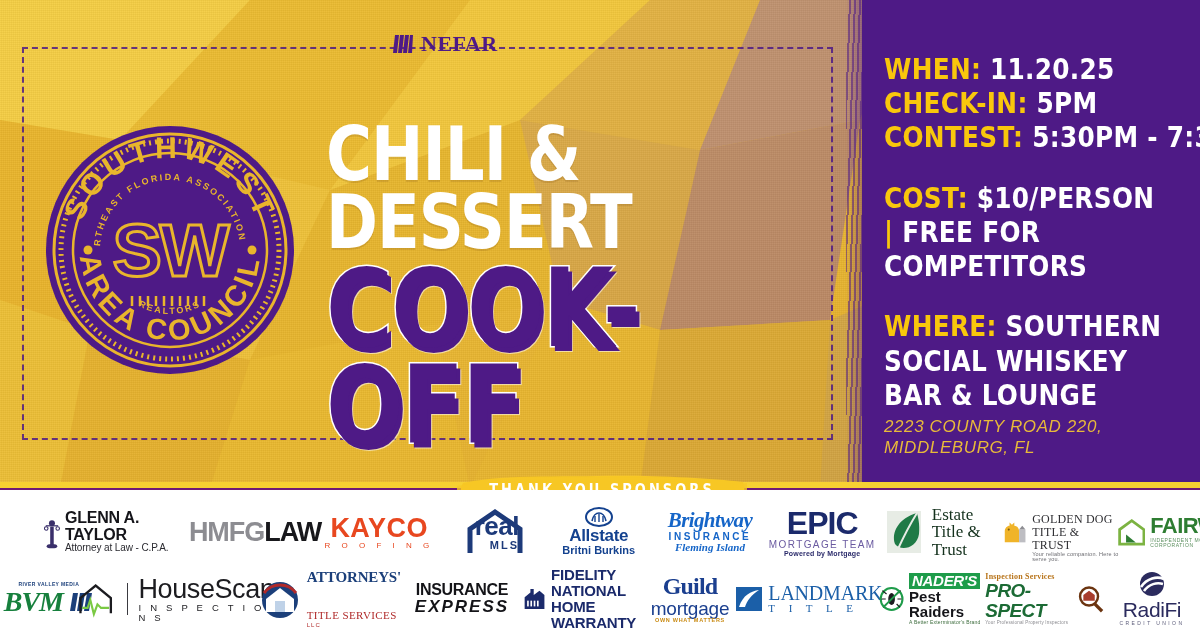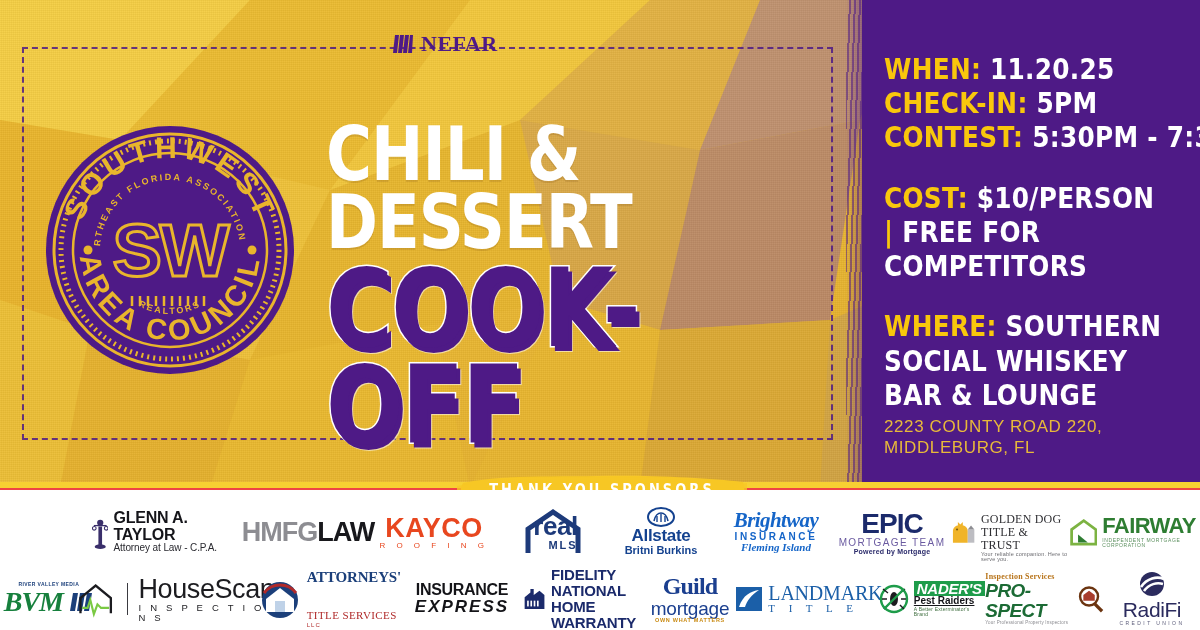--- a/index.html
+++ b/index.html
@@ -1,21 +1,21 @@
 <!DOCTYPE html>
 <html><head>
 <meta charset="utf-8">
 <style>
   html,body{margin:0;padding:0;}
   body{
     width:1200px;height:630px;overflow:hidden;
     font-family:"Liberation Sans", sans-serif;
     background:#ffffff;
   }
-  .flyer{position:relative;width:1200px;height:630px;overflow:hidden;background:#ef4444;}
+  .flyer{position:relative;width:1200px;height:630px;overflow:hidden;background:#701a75;}
 
   
   .hero{position:absolute;left:0;top:0;width:1200px;height:488px;overflow:hidden;
         background:#e9b52c;}
   .poly{position:absolute;left:0;top:0;width:1200px;height:488px;}
   .grain{position:absolute;inset:0;
      background-image:
        repeating-linear-gradient(0deg, rgba(255,255,255,.035) 0 1px, rgba(0,0,0,.03) 1px 2px),
        repeating-linear-gradient(90deg, rgba(255,255,255,.03) 0 1px, rgba(0,0,0,.025) 1px 2px);
      opacity:.75;pointer-events:none;}
@@ -62,21 +62,21 @@
   .ev-line{
     font-family:"DejaVu Sans Condensed","Liberation Sans Narrow","Liberation Sans",sans-serif;
     font-weight:bold;font-size:29px;line-height:1.18;color:#ffffff;letter-spacing:.3px;
     transform:scaleX(.95);transform-origin:left center;white-space:nowrap;
   }
   .ev-line .k{color:#f9c70c;}
   .ev-line .bar{color:#f9c70c;}
   .ev-gap{height:26px;}
   .ev-wrapline{white-space:normal;}
   .addr{font-family:"Liberation Sans",sans-serif;font-size:17px;line-height:1.22;
-        color:#e8b93a;letter-spacing:.6px;margin-top:5px;}
+        color:#e8b93a;letter-spacing:.6px;margin-top:5px;font-style:italic;}
 
   
   .banner{position:absolute;left:457px;top:473px;width:290px;height:34px;}
   .banner-text{position:absolute;left:0;top:0;width:290px;height:34px;
     display:flex;align-items:center;justify-content:center;
     font-family:"DejaVu Sans Condensed","Liberation Sans Narrow","Liberation Sans",sans-serif;
     font-weight:bold;font-size:15px;letter-spacing:3.2px;color:#ffffff;
     transform:scaleX(.96);}
 
   
@@ -98,21 +98,21 @@
   .hmfg .g2{color:#18181c;}
   .kayco{font-family:"Liberation Sans",sans-serif;font-weight:bold;font-size:27px;color:#e8471f;letter-spacing:.5px;}
   .kayco-sub{font-family:"Liberation Sans",sans-serif;font-size:8px;color:#e8471f;letter-spacing:4.5px;}
   .real{font-family:"Liberation Sans",sans-serif;font-weight:bold;font-size:26px;color:#1d3a7a;letter-spacing:-.5px;}
   .real-sub{font-family:"Liberation Sans",sans-serif;font-weight:bold;font-size:11px;color:#1d3a7a;letter-spacing:2px;}
   .allstate{font-family:"Liberation Sans",sans-serif;font-weight:bold;font-size:17px;color:#14428f;letter-spacing:-.3px;}
   .allstate-sub{font-family:"Liberation Sans",sans-serif;font-weight:bold;font-size:11px;color:#14428f;}
   .bw{font-family:"Liberation Serif",serif;font-weight:bold;font-style:italic;font-size:21px;color:#1565c8;letter-spacing:-.6px;}
   .bw-sub{font-family:"Liberation Sans",sans-serif;font-weight:bold;font-size:10px;color:#1565c8;letter-spacing:2.6px;}
   .bw-isl{font-family:"Liberation Serif",serif;font-style:italic;font-weight:bold;font-size:11px;color:#1565c8;}
-  .epic{font-family:"Liberation Sans",sans-serif;font-weight:bold;font-size:28px;color:#1b2a6b;letter-spacing:-1px;}
+  .epic{font-family:"Liberation Sans",sans-serif;font-weight:bold;font-size:32px;color:#1b2a6b;letter-spacing:-1px;}
   .epic-sub{font-family:"Liberation Sans",sans-serif;font-size:10px;color:#6a5aa0;letter-spacing:1.4px;}
   .epic-sub2{font-family:"Liberation Sans",sans-serif;font-weight:bold;font-size:7px;color:#2b2b6b;letter-spacing:.2px;}
   .estate{font-family:"Liberation Serif",serif;font-size:17px;color:#14311d;line-height:1.02;}
   .gd{font-family:"Liberation Serif",serif;font-size:12px;color:#2f2f33;letter-spacing:.2px;line-height:1.08;margin-top:12px;}
   .gd-sub{font-family:"Liberation Sans",sans-serif;font-size:5.5px;color:#6b6b70;letter-spacing:.2px;}
   .fairway{font-family:"Liberation Sans",sans-serif;font-weight:bold;font-size:22px;color:#2e7d32;letter-spacing:-.6px;}
   .fairway-sub{font-family:"Liberation Sans",sans-serif;font-size:5px;color:#5b8f5e;letter-spacing:.6px;}
   .bvm{font-family:"Liberation Serif",serif;font-weight:bold;font-style:italic;font-size:28px;color:#17803d;letter-spacing:-1px;}
   .bvm-top{font-family:"Liberation Sans",sans-serif;font-weight:bold;font-size:5px;color:#1b3f7a;letter-spacing:.4px;}
   .hs{font-family:"Liberation Sans",sans-serif;font-size:27px;color:#1c1c20;letter-spacing:-.4px;}
@@ -122,21 +122,21 @@
   .ats3{font-family:"Liberation Sans",sans-serif;font-size:6px;color:#b02a2a;letter-spacing:1px;}
   .ce{font-family:"Liberation Sans",sans-serif;font-weight:bold;font-size:16px;color:#141418;letter-spacing:-.3px;}
   .ce2{font-family:"Liberation Sans",sans-serif;font-weight:bold;font-style:italic;font-size:17px;color:#141418;letter-spacing:2px;}
   .fid{font-family:"Liberation Sans",sans-serif;font-weight:bold;font-size:15px;color:#1b2a6b;letter-spacing:-.2px;line-height:1.06;}
   .guild{font-family:"Liberation Serif",serif;font-weight:bold;font-size:24px;color:#1b3f8f;letter-spacing:-.8px;}
   .guild2{font-family:"Liberation Sans",sans-serif;font-size:19px;color:#1b3f8f;letter-spacing:-.2px;}
   .guild3{font-family:"Liberation Sans",sans-serif;font-weight:bold;font-size:5.5px;color:#c98a12;letter-spacing:.7px;}
   .lm{font-family:"Liberation Serif",serif;font-size:20px;color:#1b5fa8;letter-spacing:-.2px;line-height:1;}
   .lm2{font-family:"Liberation Serif",serif;font-size:11px;color:#1b5fa8;letter-spacing:5.5px;}
   .nad{font-family:"Liberation Sans",sans-serif;font-weight:bold;font-style:italic;font-size:15px;color:#ffffff;background:#1e9c4a;padding:0 3px;letter-spacing:-.3px;}
-  .nad2{font-family:"Liberation Sans",sans-serif;font-weight:bold;font-size:10px;color:#15151a;text-decoration:underline;}
+  .nad2{font-family:"Liberation Sans",sans-serif;font-weight:bold;font-size:15px;color:#15151a;}
   .nad3{font-family:"Liberation Sans",sans-serif;font-size:5px;color:#3b6b3b;letter-spacing:.2px;}
   .ps1{font-family:"Liberation Serif",serif;font-weight:bold;font-size:8px;color:#b8741a;letter-spacing:.2px;}
   .ps2{font-family:"Liberation Sans",sans-serif;font-weight:bold;font-style:italic;font-size:19px;color:#1c6b35;letter-spacing:-.6px;}
   .ps3{font-family:"Liberation Sans",sans-serif;font-size:4.5px;color:#8a8a8f;letter-spacing:.2px;}
   .radifi{font-family:"Liberation Sans",sans-serif;font-size:21px;color:#2b2b5e;letter-spacing:-.4px;}
   .radifi2{font-family:"Liberation Sans",sans-serif;font-size:5px;color:#5c5c7a;letter-spacing:2.4px;}
 </style>
 </head>
 <body>
 
@@ -353,20 +353,30 @@
       </div>
 
       <div class="slot" style="width:112px">
         <div class="sp-col c">
           <span class="epic">EPIC</span>
           <span class="epic-sub">MORTGAGE TEAM</span>
           <span class="epic-sub2">Powered by Mortgage</span>
         </div>
       </div>
 
+      <div class="slot" style="width:128px">
+        <div class="sp">
+          <svg width="40" height="48" viewBox="0 0 40 48">
+            <rect x="0" y="3" width="34" height="42" fill="#e7ece5"></rect>
+            <path d="M30,5 C12,10 4,24 8,36 C14,44 30,40 32,26 C33,16 31,9 30,5 Z" fill="#1f7a46"></path>
+            <path d="M30,5 C22,18 16,30 11,41" stroke="#e7ece5" stroke-width="2" fill="none"></path>
+          </svg>
+          <span class="estate" style="display:block;max-width:58px">Estate Title &amp; Trust</span>
+        </div>
+      </div>
 
       <div class="slot" style="width:128px">
         <div class="sp">
           <svg width="34" height="34" viewBox="0 0 34 34">
             <path d="M6,30 L6,16 C6,12 9,9 12,9 L12,5 L15,8 L18,5 L18,9 C21,9 24,12 24,16 L24,30 Z" fill="#f0b429"></path>
             <path d="M24,14 L32,14 L32,30 L24,30 Z" fill="#bdbdc2"></path>
             <path d="M24,14 L28,9 L32,14 Z" fill="#8d8d92"></path>
             <circle cx="11" cy="14" r="1.3" fill="#7a5a10"></circle>
           </svg>
           <div class="sp-col">

